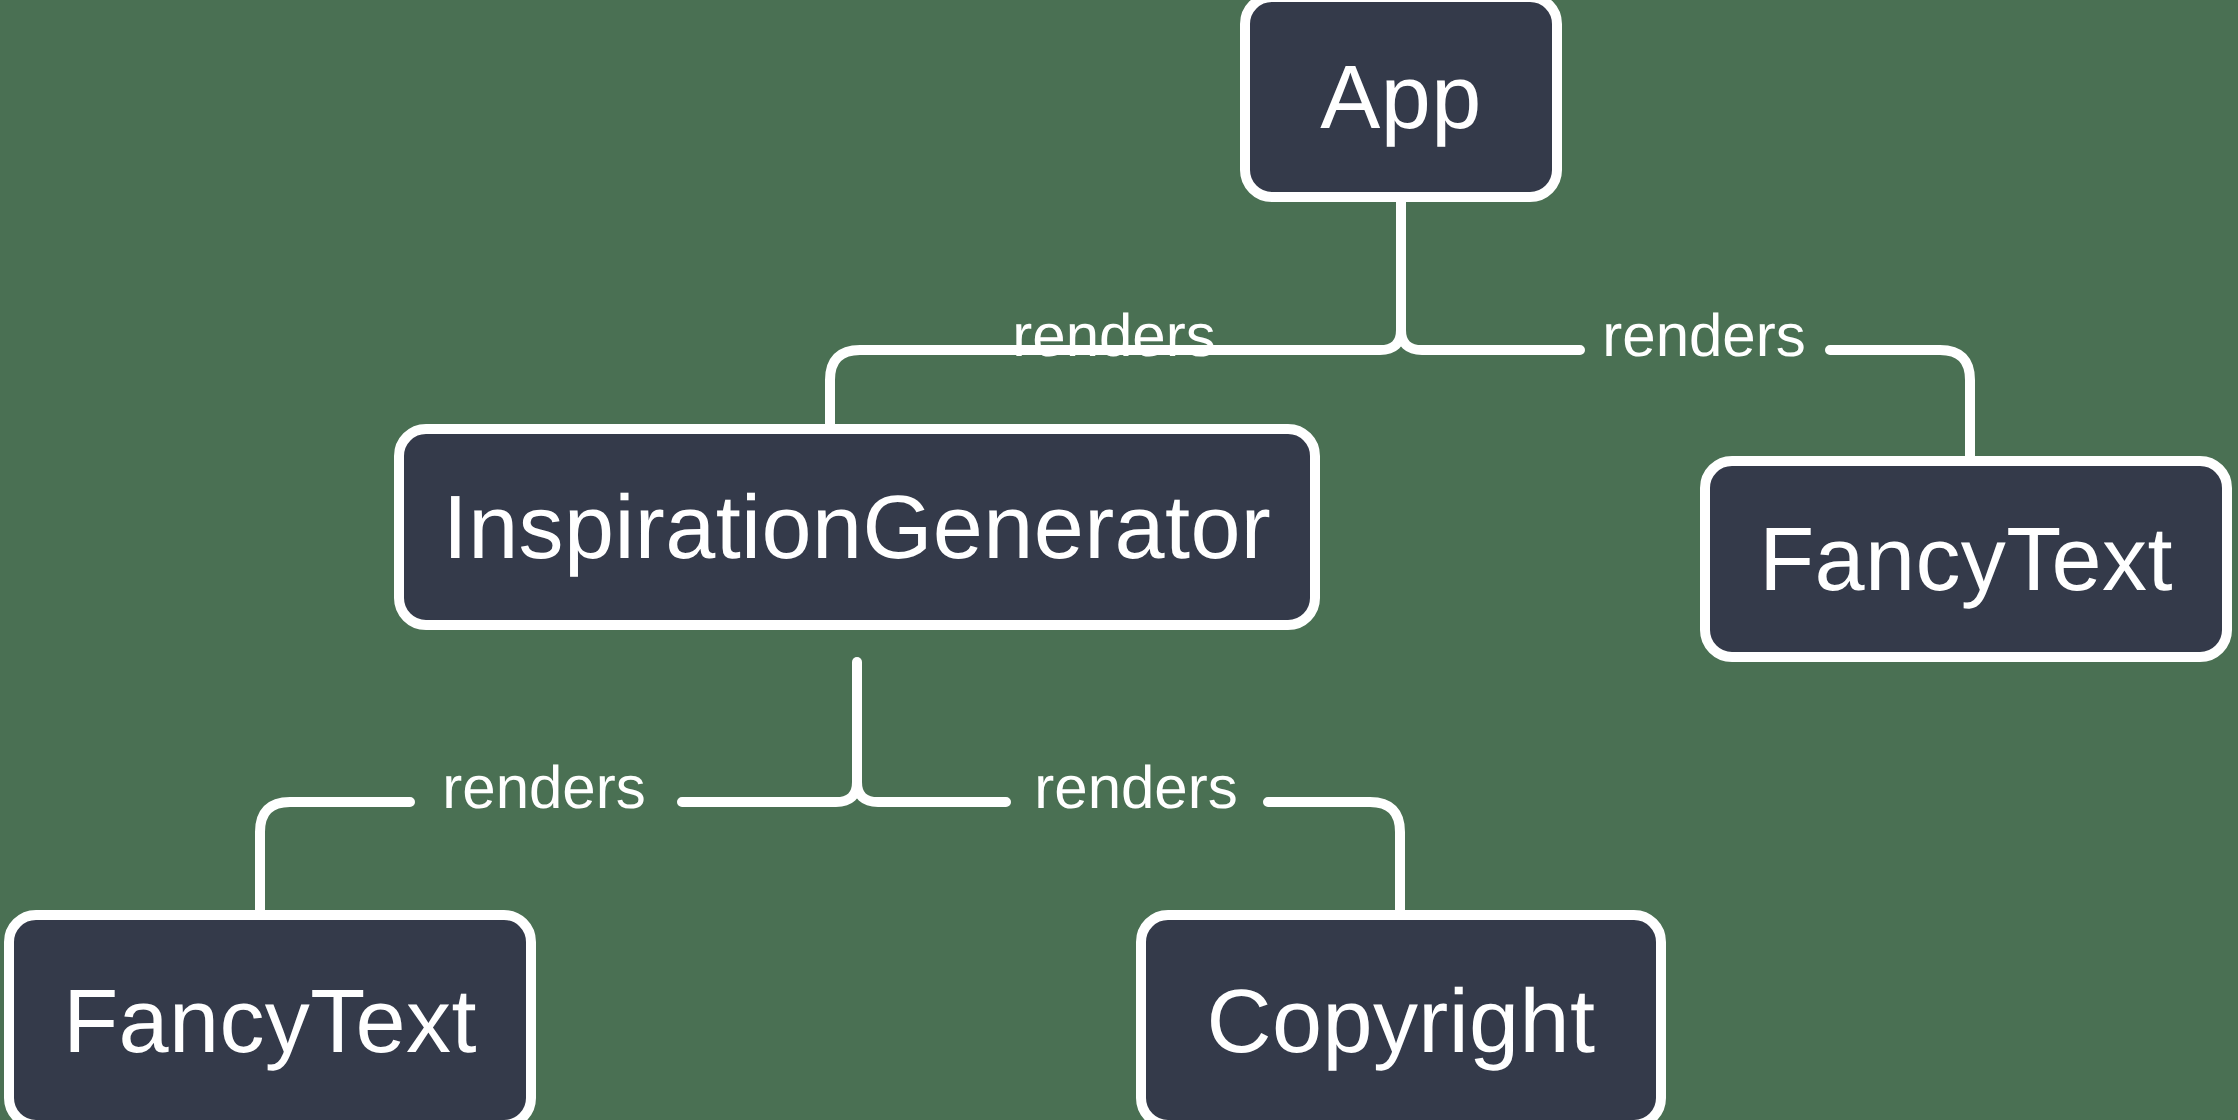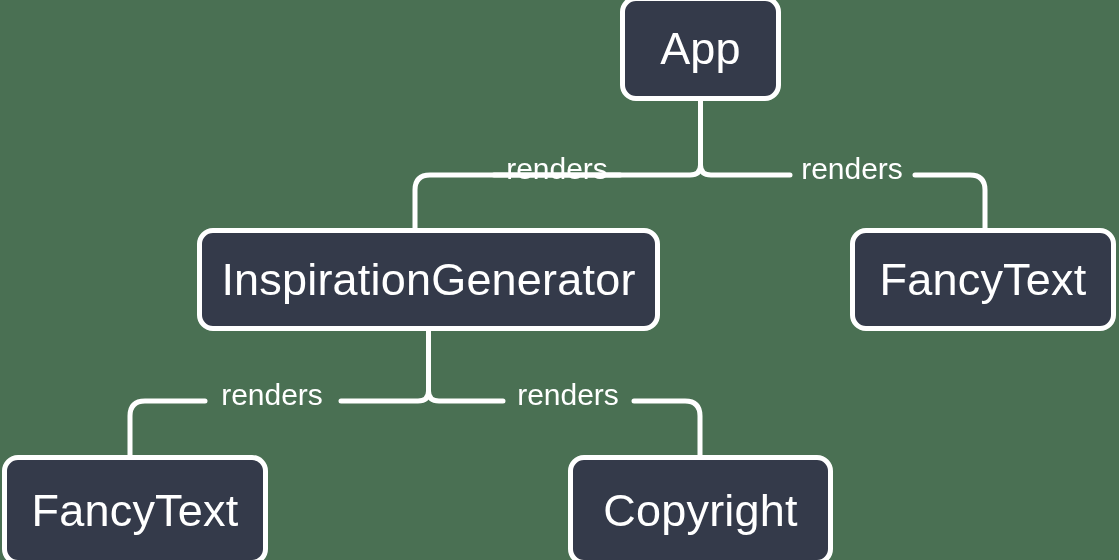--- a/index.html
+++ b/index.html
@@ -49,21 +49,21 @@
     color: #ffffff;
     font-size: 30px;
     font-weight: 500;
     line-height: 1;
     white-space: nowrap;
     transform: translate(-50%, -50%);
   }
 
   
   #node-app        { left: 620px; top: -4px;  width: 161px; height: 105px; }
-  #node-inspgen    { left: 197px; top: 228px; width: 463px; height: 103px; }
+  #node-inspgen    { left: 197px; top: 212px; width: 463px; height: 103px; }
   #node-fancy-right{ left: 850px; top: 228px; width: 266px; height: 103px; }
   #node-fancy-left { left: 2px;   top: 455px; width: 266px; height: 110px; }
   #node-copyright  { left: 568px; top: 455px; width: 265px; height: 110px; }
 
   
   #label-app-inspgen   { left: 557px; top: 169px; }
   #label-app-fancy     { left: 852px; top: 169px; }
   #label-ig-fancy      { left: 272px; top: 395px; }
   #label-ig-copyright  { left: 568px; top: 395px; }
 </style>

